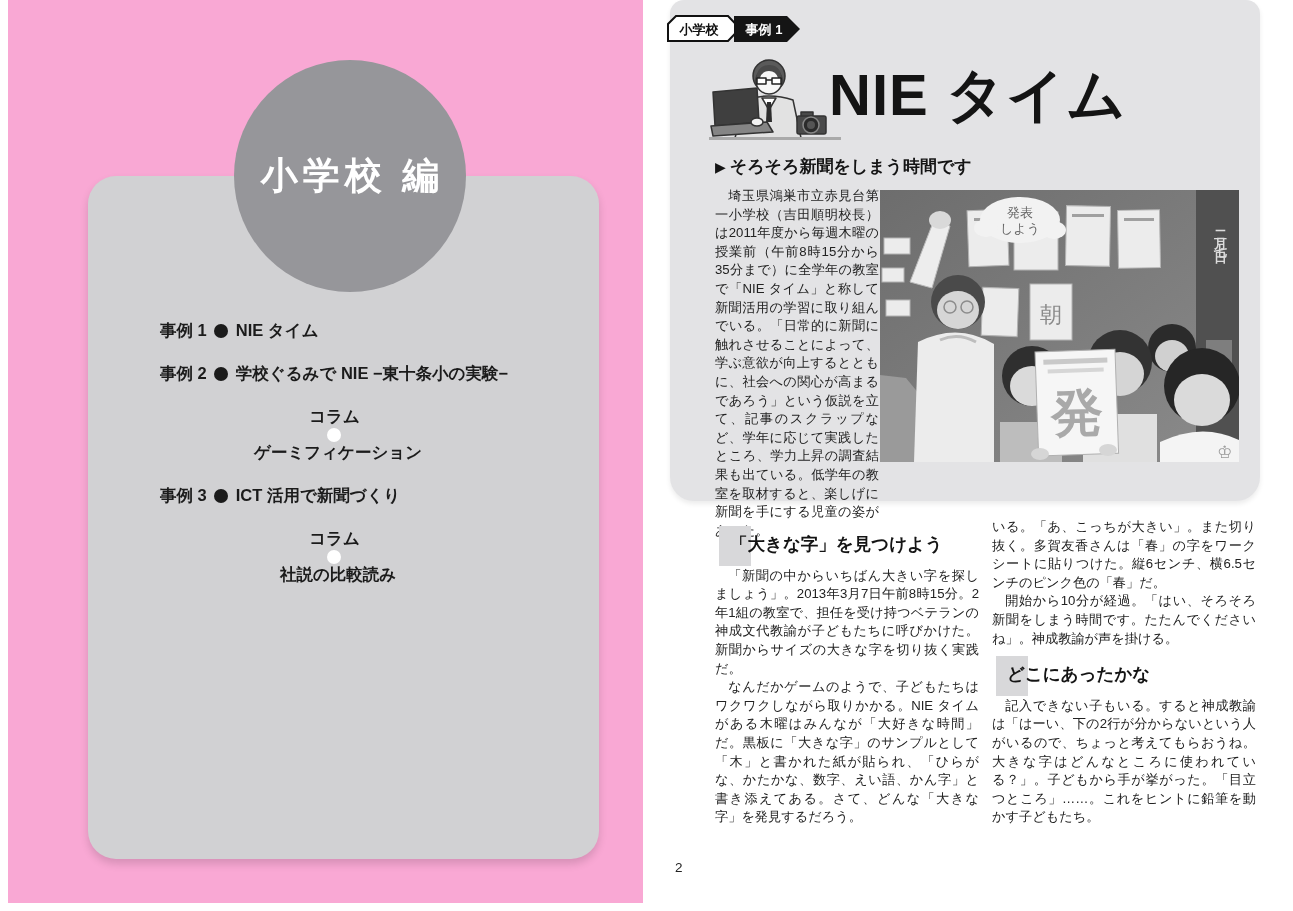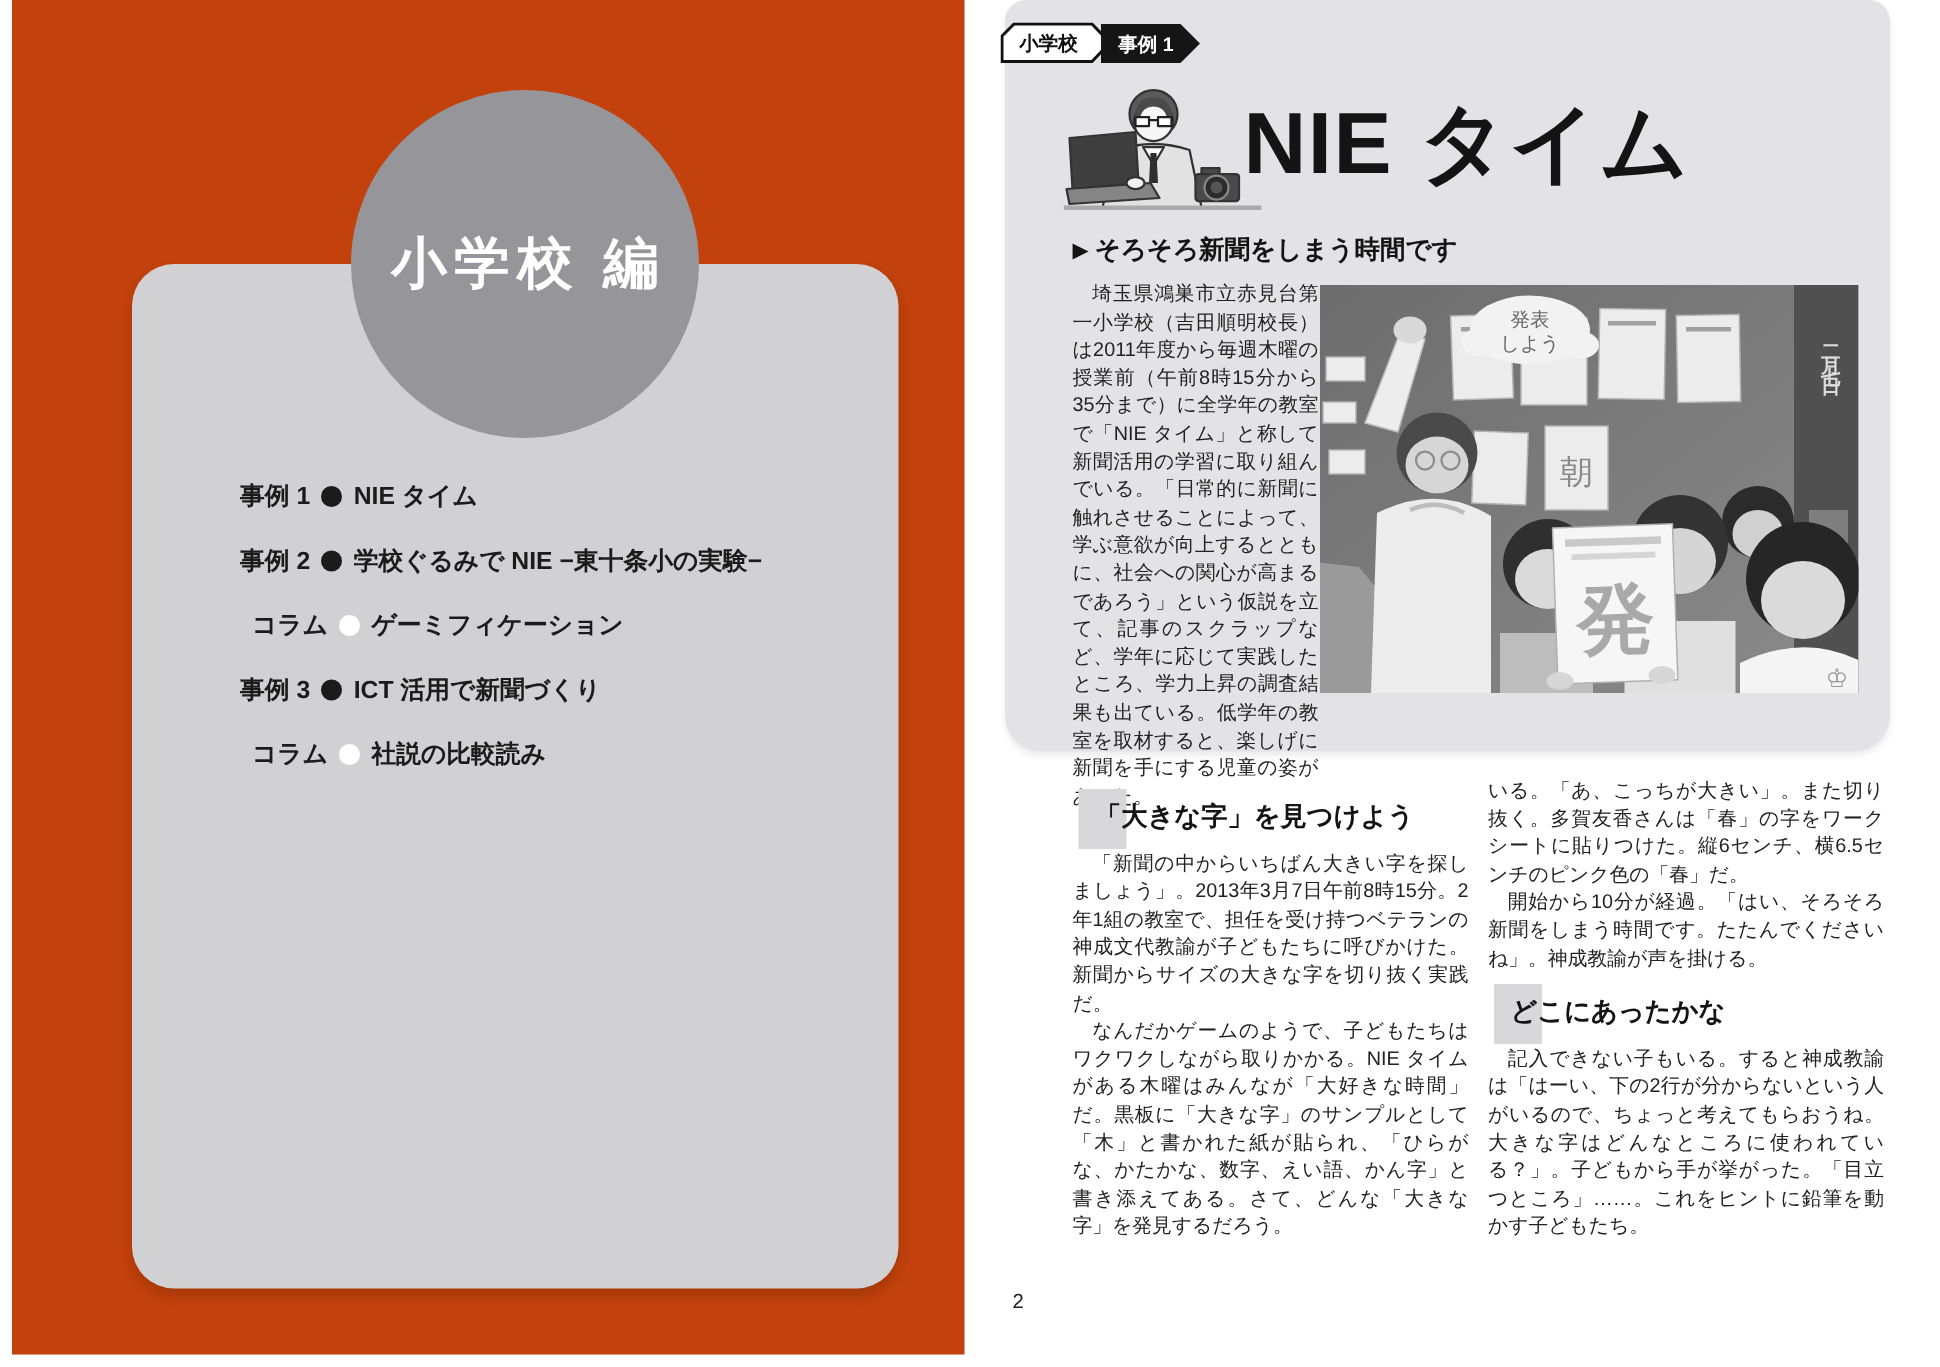--- a/index.html
+++ b/index.html
@@ -1,30 +1,30 @@
 <!DOCTYPE html>
 <html><head>
 <meta charset="utf-8">
 <style>
   * { margin:0; padding:0; box-sizing:border-box; }
   html,body { background:#fff; }
   body { font-family:"Liberation Sans","DejaVu Sans",sans-serif; color:#1b1b1b; }
   .stage { position:relative; width:1293px; height:911px; background:#ffffff; overflow:hidden; }
 
   
-  .left-page { position:absolute; left:8px; top:0; width:635px; height:903px; background:#c2410c; }
+  .left-page { position:absolute; left:8px; top:0; width:635px; height:903px; background:#f9a8d4; }
   .toc-card { position:absolute; left:80px; top:176px; width:511px; height:683px;
               background:#d1d1d3; border-radius:28px; box-shadow:0 5px 8px rgba(0,0,0,.14); }
   .circle-badge { position:absolute; left:226px; top:60px; width:232px; height:232px; border-radius:50%;
                   background:#96969a; display:flex; align-items:center; justify-content:center; }
   .circle-badge span { color:#fff; font-size:37px; font-weight:700; letter-spacing:5px; padding-left:5px; }
 
   .toc { position:absolute; left:152px; top:320px; display:flex; flex-direction:column; gap:21px; }
   .toc-row { display:flex; align-items:center; font-size:16.5px; font-weight:700; color:#1b1b1b; white-space:nowrap; }
-  .toc-row.col-indent { padding-left:8px; }
+  .toc-row.col-indent { padding-left:8px;flex-direction:column; }
   .toc-label { margin-right:7px; }
   .bullet { display:inline-block; width:14px; height:14px; border-radius:50%; margin-right:8px; flex:0 0 auto; }
   .bullet.filled { background:#1b1b1b; }
   .bullet.open { background:#ffffff; }
 
   
   .right-page { position:absolute; left:660px; top:0; width:650px; height:911px; background:#ffffff; }
   .header-panel { position:absolute; left:10px; top:0; width:590px; height:501px;
                   background:#e3e3e5; border-radius:14px 14px 24px 24px; box-shadow:0 3px 5px rgba(0,0,0,.08); }
 

